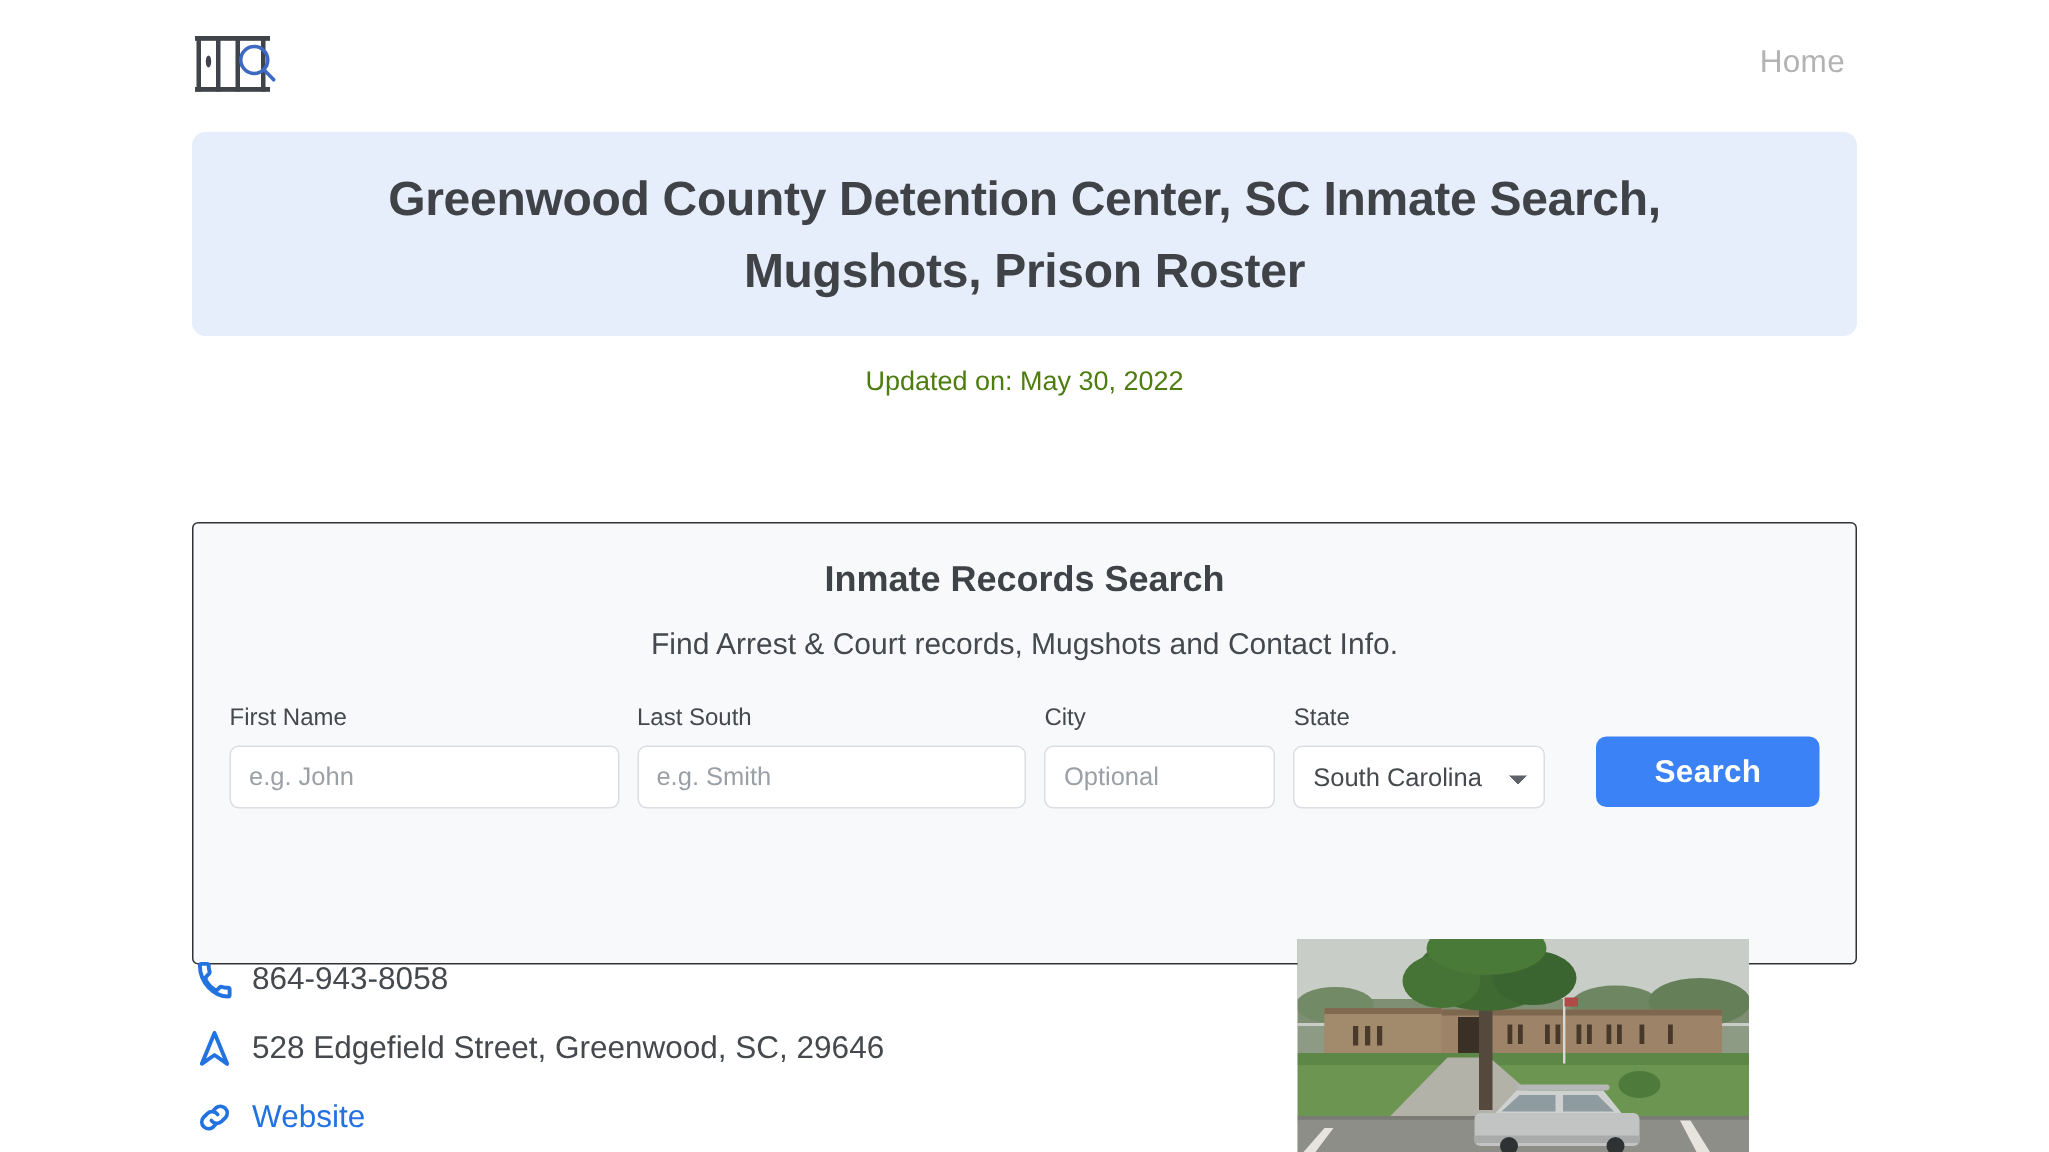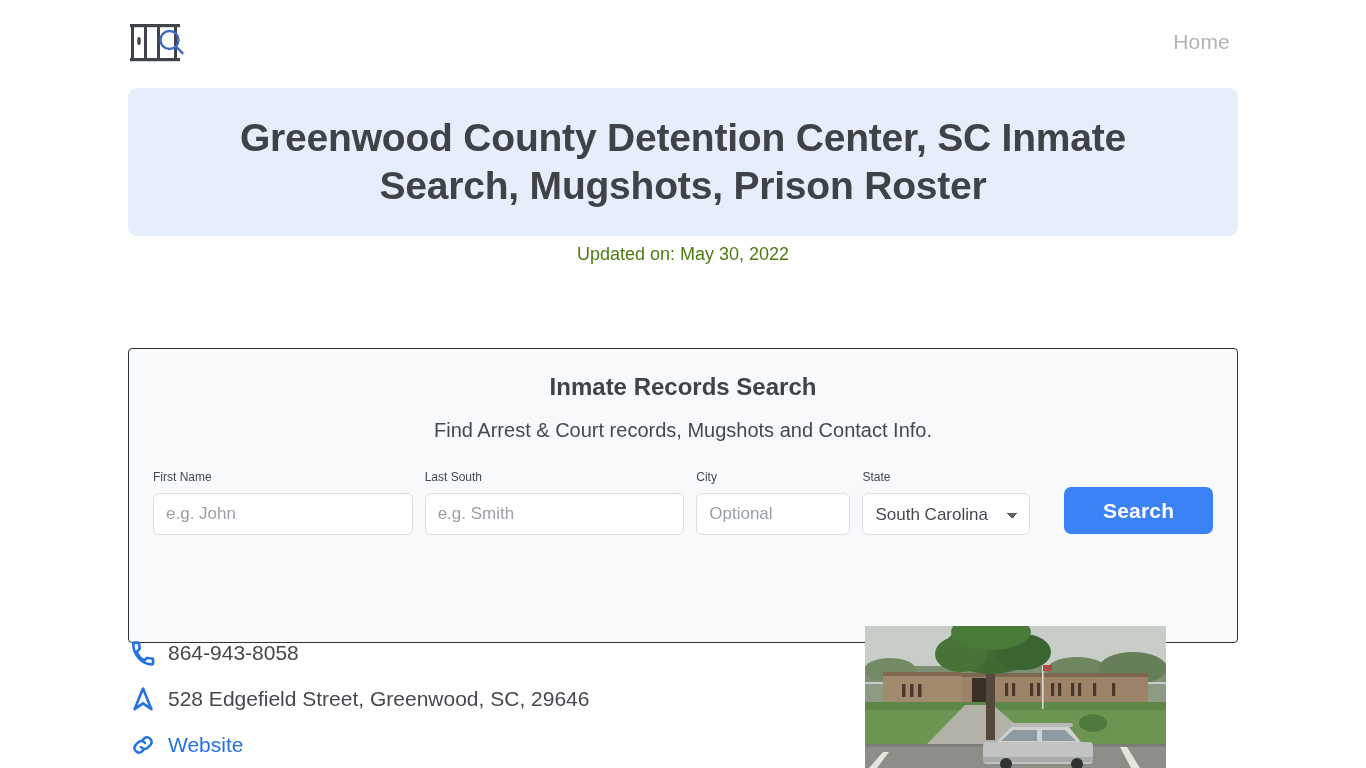--- a/index.html
+++ b/index.html
@@ -28,22 +28,22 @@
 
   
   .title-banner {
     position: absolute; left: 128px; top: 88px;
     width: 1110px; min-height: 130px;
     background: #e6edfb; border-radius: 9px;
     display: flex; align-items: center; justify-content: center;
     padding: 18px 60px;
   }
   .title-banner h1 {
-    margin: 8px; text-align: center;
-    font-size: 39px; line-height: 48px; font-weight: 700;
+    margin: 2px; text-align: center;
+    font-size: 32px; line-height: 48px; font-weight: 700;
     color: #3f4246; letter-spacing: -0.2px;
   }
 
   
   .updated {
     position: absolute; left: 128px; top: 244px; width: 1110px;
     text-align: center; font-size: 18px; color: #4d7c0f; font-weight: 400;
   }
 
   
@@ -63,21 +63,21 @@
   .form-row {
     display: flex; align-items: flex-end;
     padding: 28px 24px 0 24px; gap: 0;
   }
   .field { display: flex; flex-direction: column; }
   .field-first { width: 266px; margin-right: 12px; }
   .field-last  { width: 266px; margin-right: 12px; }
   .field-city  { width: 158px; margin-right: 12px; }
   .field-state { width: 172px; margin-right: 34px; }
   .field label {
-    font-size: 12px; color: #45494d; margin-bottom: 9px; font-weight: 400;
+    font-size: 16px; color: #45494d; margin-bottom: 9px; font-weight: 400;
   }
   .field input, .field select {
     height: 42px; width: 100%;
     border: 1px solid #dadde1; border-radius: 6px;
     background: #ffffff; font-size: 17px; color: #45494d;
     padding: 0 12px; font-family: "Liberation Sans", sans-serif;
     outline: none;
   }
   .field input::placeholder { color: #9aa0a6; }
   .field select {

